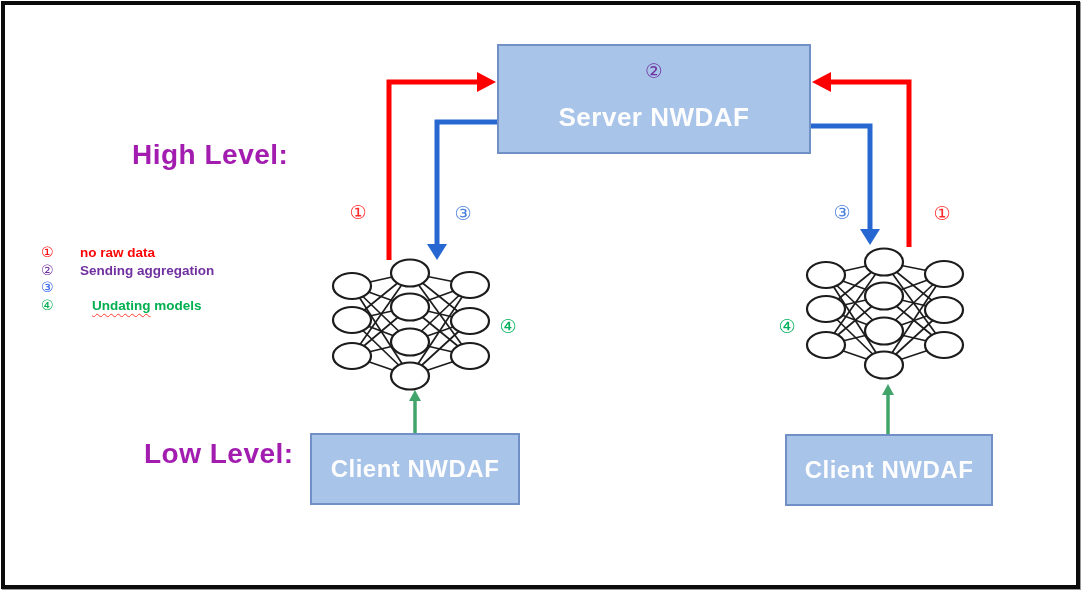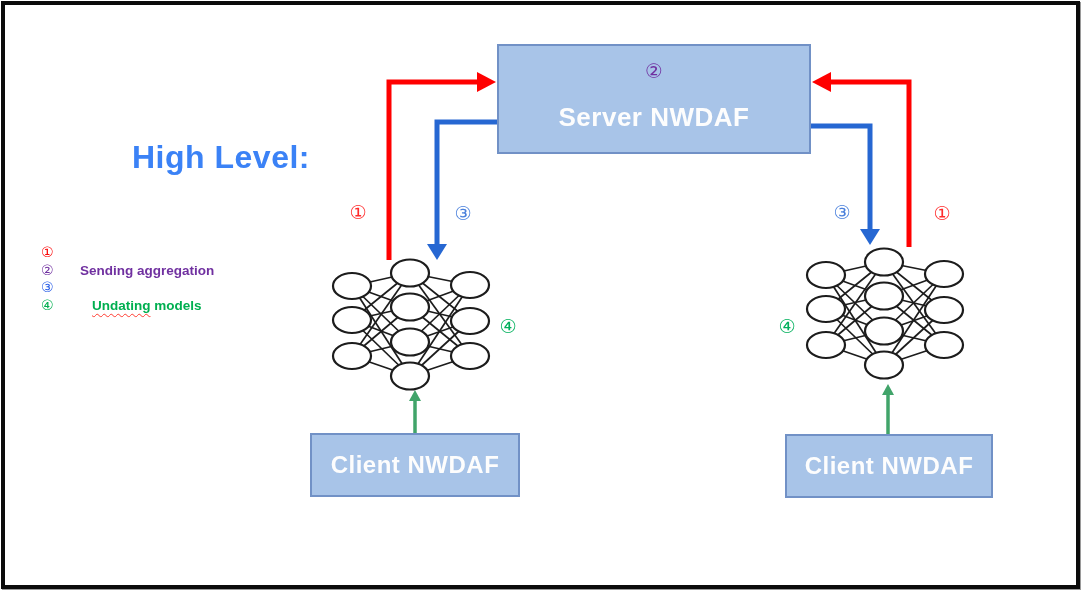--- a/index.html
+++ b/index.html
@@ -14,42 +14,42 @@
     position:absolute;inset:1px;
     border:4px solid #0b0b0b;
     pointer-events:none;
     box-shadow:1px 1px 0 #9a9a9a;
   }
   .arrow-layer{position:absolute;left:0;top:0;width:1081px;height:590px;}
   .nn-layer{position:absolute;left:0;top:0;width:1081px;height:590px;}
 
   .level-label{
     position:absolute;
-    font-size:32px;font-weight:bold;color:#3b82f6;
+    font-size:28px;font-weight:bold;color:#a21caf;
     white-space:nowrap;letter-spacing:0.5px;
   }
   .high-level{left:132px;top:139px;}
   .low-level{left:144px;top:438px;}
 
   .box{
     position:absolute;
     background:#a8c4e8;
     border:2px solid #7191c6;
     box-sizing:border-box;
     display:flex;flex-direction:column;
     align-items:center;justify-content:center;
     color:#fdfdfd;font-weight:bold;
   }
   .server-box{left:497px;top:44px;width:314px;height:110px;}
   .server-box .badge{
     font-size:20px;font-weight:normal;color:#7030a0;
     line-height:22px;margin-top:-6px;
   }
   .server-box .box-label{font-size:26px;letter-spacing:0.5px;margin-top:20px;}
-  .client-box{height:64px;justify-content:center;}
+  .client-box{height:72px;justify-content:center;}
   .client-box .box-label{font-size:24px;letter-spacing:0.5px;}
   .client-left{left:310px;top:433px;width:210px;}
   .client-right{left:785px;top:434px;width:208px;}
 
   .flow-num{
     position:absolute;
     font-size:19px;font-weight:normal;
     transform:translate(-50%,-50%);
     white-space:nowrap;
   }
@@ -144,20 +144,21 @@
           <ellipse cx="138" cy="62" rx="19" ry="13"></ellipse>
           <ellipse cx="138" cy="97" rx="19" ry="13"></ellipse>
         </g>
       </g>
     </defs>
     <use href="#nn-graph" x="332" y="259"></use>
     <use href="#nn-graph" x="806" y="248"></use>
   </svg>
 
   <div class="level-label high-level">High Level:</div>
+  <div class="level-label low-level">Low Level:</div>
 
   <div class="box server-box">
     <div class="badge">②</div>
     <div class="box-label">Server NWDAF</div>
   </div>
 
   <div class="box client-box client-left">
     <div class="box-label">Client NWDAF</div>
   </div>
   <div class="box client-box client-right">
@@ -168,20 +169,21 @@
   <div class="flow-num num-blue" style="left:463px;top:213px;">③</div>
   <div class="flow-num num-blue" style="left:842px;top:212px;">③</div>
   <div class="flow-num num-red" style="left:942px;top:213px;">①</div>
   <div class="flow-num num-green" style="left:508px;top:326px;">④</div>
   <div class="flow-num num-green" style="left:787px;top:326px;">④</div>
 
   <div class="legend">
     <div class="legend-row lg-red">
       <span class="legend-num">①</span>
       <span>
+        <div>no raw data</div>
       </span>
     </div>
     <div class="legend-row lg-purple">
       <span class="legend-num">②</span>
       <span>Sending aggregation</span>
     </div>
     <div class="legend-row lg-blue">
       <span class="legend-num">③</span>
     </div>
     <div class="legend-row lg-green">

